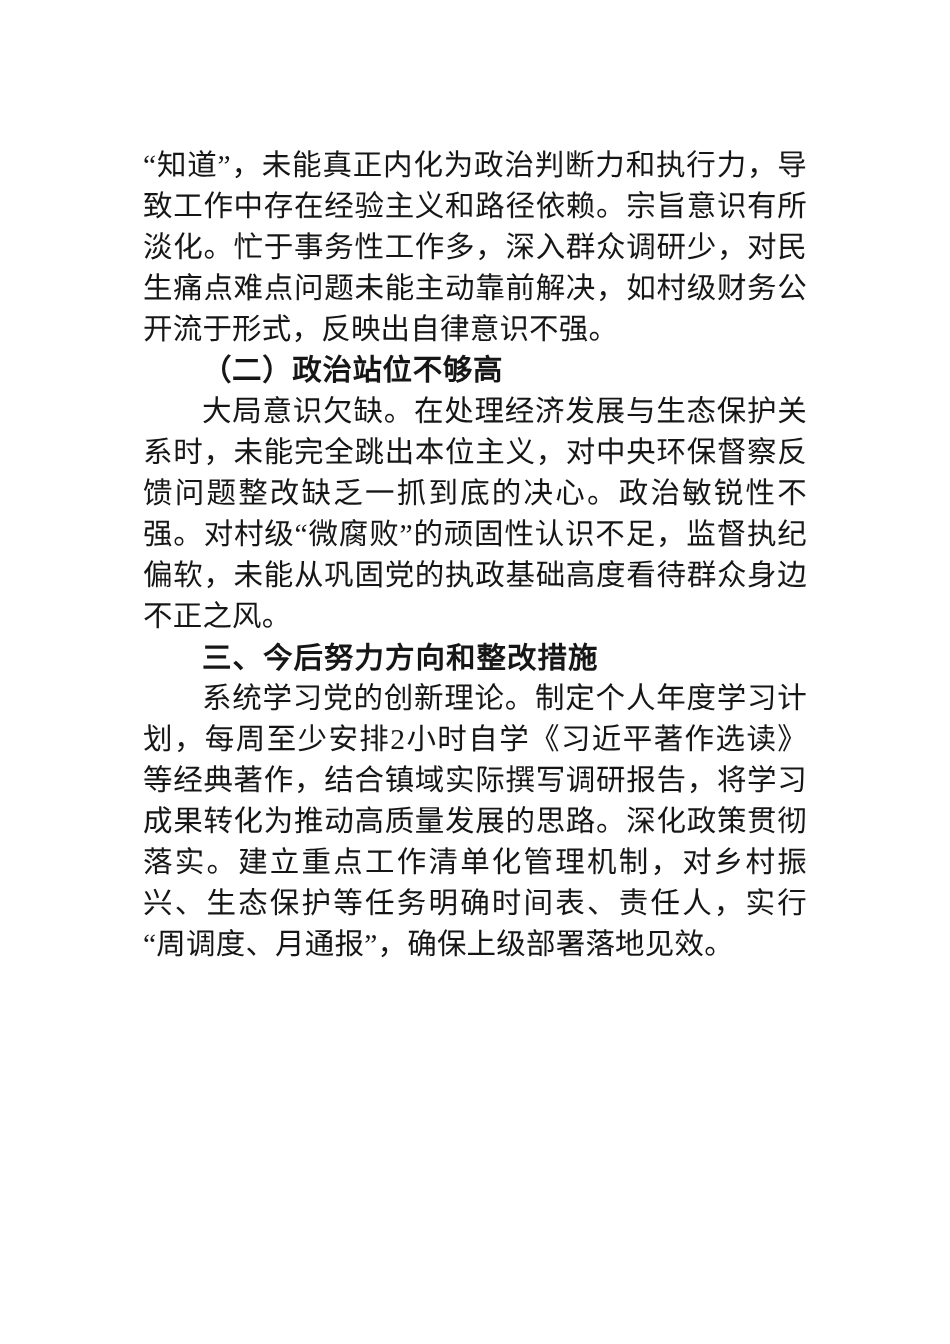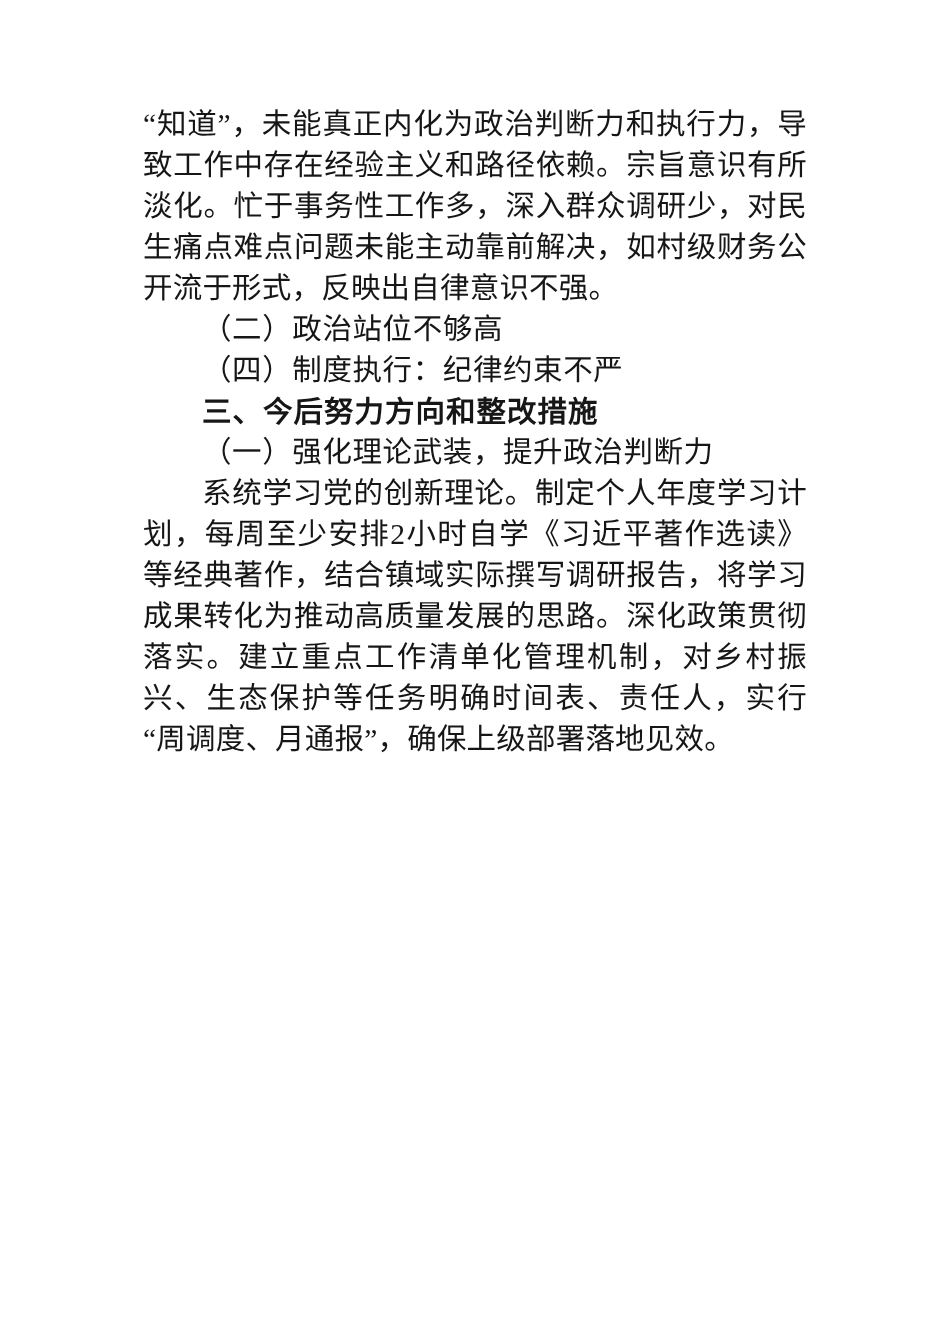--- a/index.html
+++ b/index.html
@@ -45,26 +45,27 @@
     font-weight: 400;
     text-align: justify;
     text-justify: inter-ideograph;
     text-indent: 2em;
     word-break: break-all;
   }
 
   
   .para.continued {
     text-indent: 0;
+    margin-top: 41px;
   }
 
   
   .heading-2 {
     font-family: "Liberation Serif", "DejaVu Serif", serif;
-    font-weight: 400;
+    font-weight: 700;
     text-indent: 2em;
     text-align: left;
     letter-spacing: 0.6px;
   }
 
   
   .heading-1 {
     font-family: Liberation Sans, sans-serif;
     font-weight: 700;
     text-indent: 2em;
@@ -75,26 +76,25 @@
 </head>
 <body>
 
 <div class="page">
   <div class="content">
 
     <p class="para continued">“知道”，未能真正内化为政治判断力和执行力，导致工作中存在经验主义和路径依赖。宗旨意识有所淡化。忙于事务性工作多，深入群众调研少，对民生痛点难点问题未能主动靠前解决，如村级财务公开流于形式，反映出自律意识不强。</p>
 
     <h3 class="heading-2">（二）政治站位不够高</h3>
 
+    <p class="para">大局意识欠缺。在处理经济发展与生态保护关系时，未能完全跳出本位主义，对中央环保督察反馈问题整改缺乏一抓到底的决心。政治敏锐性不强。对村级“微腐败”的顽固性认识不足，监督执纪偏软，未能从巩固党的执政基础高度看待群众身边不正之风。</p>
 
 
 
-    <h3 class="heading-2">（四）制度执行：纪律约束不严</h3>
 
 
     <h2 class="heading-1">三、今后努力方向和整改措施</h2>
 
-    <h3 class="heading-2">（一）强化理论武装，提升政治判断力</h3>
 
     <p class="para">系统学习党的创新理论。制定个人年度学习计划，每周至少安排2小时自学《习近平著作选读》等经典著作，结合镇域实际撰写调研报告，将学习成果转化为推动高质量发展的思路。深化政策贯彻落实。建立重点工作清单化管理机制，对乡村振兴、生态保护等任务明确时间表、责任人，实行“周调度、月通报”，确保上级部署落地见效。</p>
 
   </div>
 </div>
 
 </body></html>

